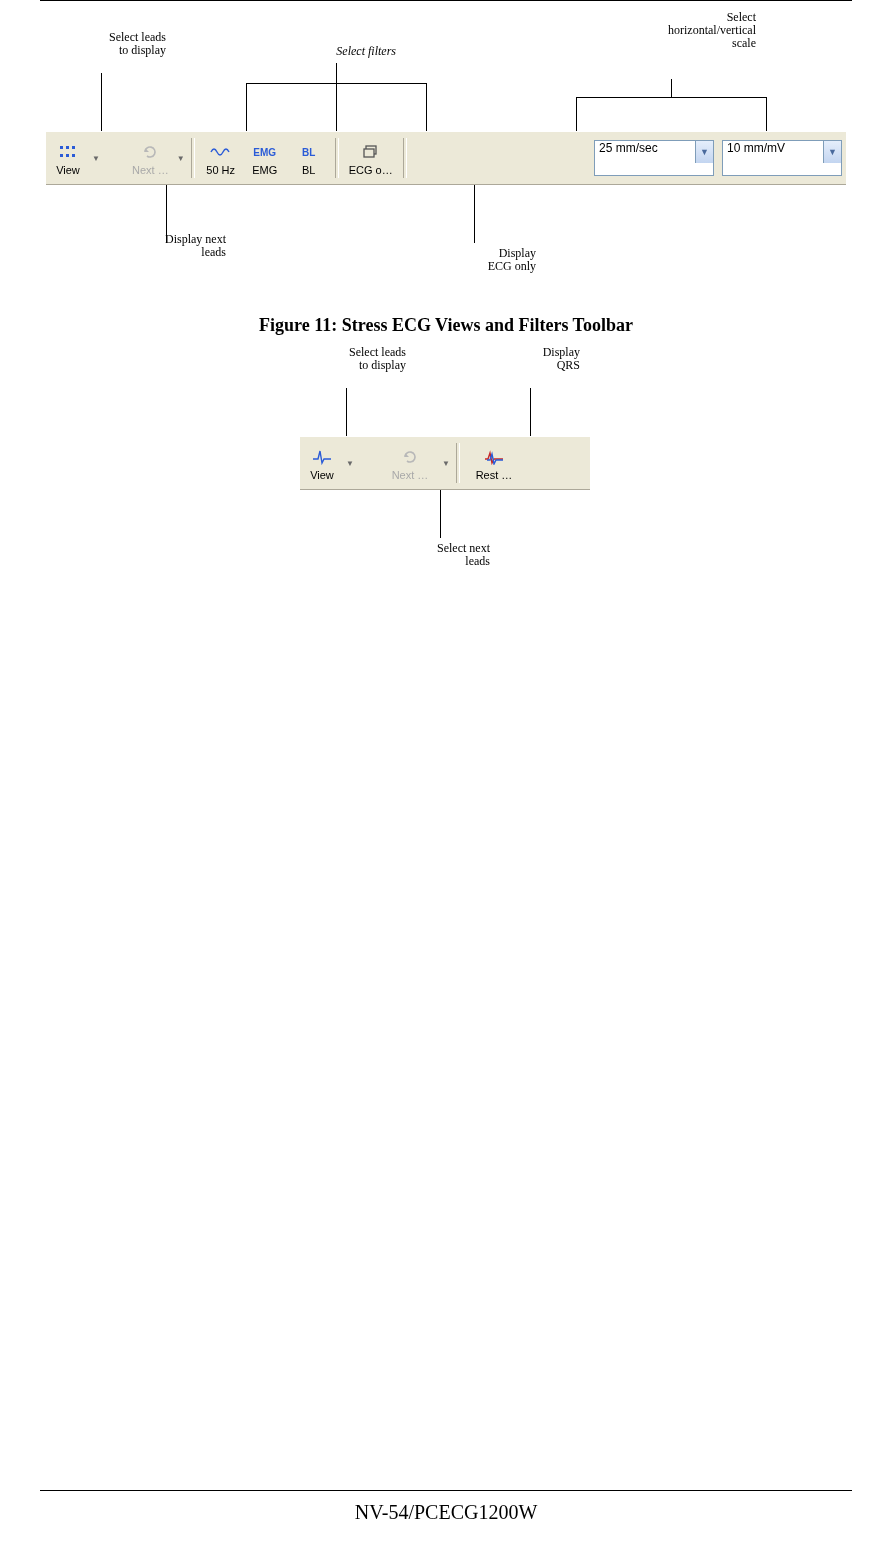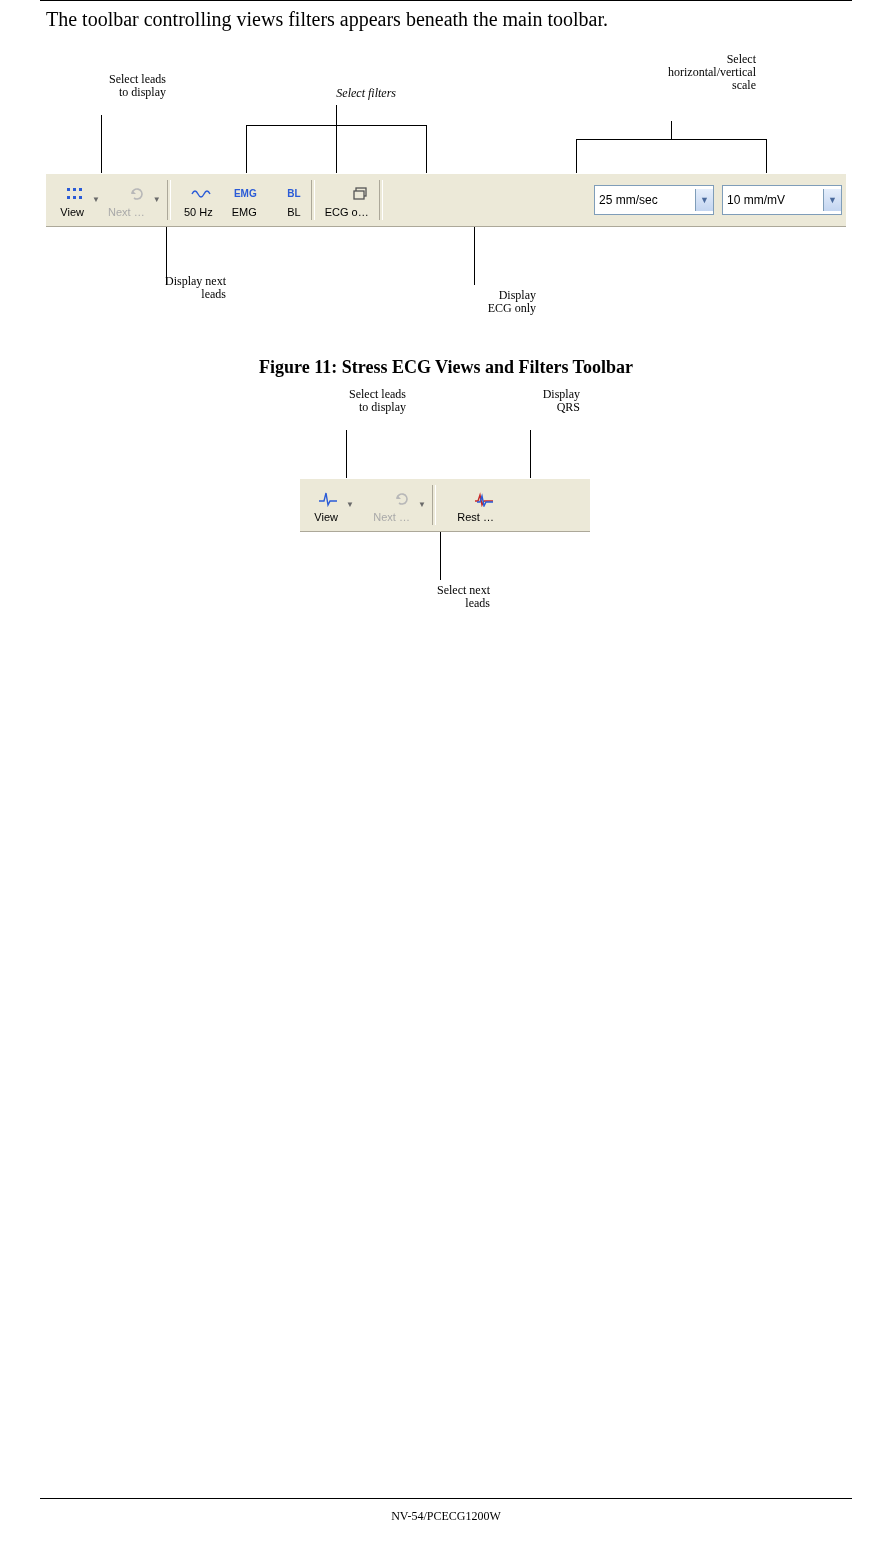--- a/index.html
+++ b/index.html
@@ -89,82 +89,82 @@
     border-bottom: 1px solid #aca899;
     display: flex;
     align-items: stretch;
     font-family: Tahoma, Arial, sans-serif;
     font-size: 11px;
     box-sizing: border-box;
   }
   .tb-item {
     display: flex;
     flex-direction: column;
-    align-items: flex-end;
+    align-items: center;
     justify-content: center;
     padding: 2px 6px 0 6px;
     color: #000;
     min-width: 44px;
     box-sizing: border-box;
   }
   .tb-item.disabled {
     color: #a9a9a9;
+    margin-left: 24px;
   }
   .tb-item .lab { margin-top: 2px; }
   .tb-icon { height: 20px; display:flex; align-items:center; justify-content:center; }
   .tb-sep {
     width: 2px;
     margin: 6px 4px;
     border-left: 1px solid #aca899;
     border-right: 1px solid #fff;
   }
   .tb-dd {
     width: 12px;
     display:flex; align-items:center; justify-content:center;
     color:#6a6a6a;
     font-size: 8px;
   }
   .combo {
     align-self: center;
-    height: 30px;
+    height: 36px;
     background: #fff;
     border: 1px solid #7f9db9;
-    display:flex; align-items:center;
+    display:flex; align-items:flex-start;
     font-family: Tahoma, Arial, sans-serif;
     font-size: 12px;
     padding-left: 4px;
     margin: 0 4px;
     box-sizing: border-box;
   }
   .combo .ctext { flex:1; text-align:left; }
   .combo .cbtn {
     width: 17px;
     height: 22px;
     border-left: 1px solid #7f9db9;
     display:flex; align-items:center; justify-content:center;
     background: linear-gradient(#e5eefb, #c3d5f0);
     font-size: 9px;
     color: #4a6a9c;
   }
 
   .footer {
     text-align: center;
-    font-size: 12px;
+    font-size: 20px;
     padding: 10px 0 24px 0;
   }
 </style>
 </head>
 <body>
 
 <div class="page">
   <hr class="rule">
 
   <div class="content">
 
-    <p class="body">The toolbar controlling views filters appears beneath the main toolbar.</p>
 
     <div class="figure fig11">
 
       <div class="callout" style="left:-10px; top:30px; width:130px; white-space:pre-line;">Select leads
 to display</div>
       <div class="callout" style="left:230px; top:44px; width:120px;font-style:italic;">Select filters</div>
       <div class="callout" style="left:540px; top:10px; width:170px; white-space:pre-line;">Select
 horizontal/vertical
 scale</div>
 

